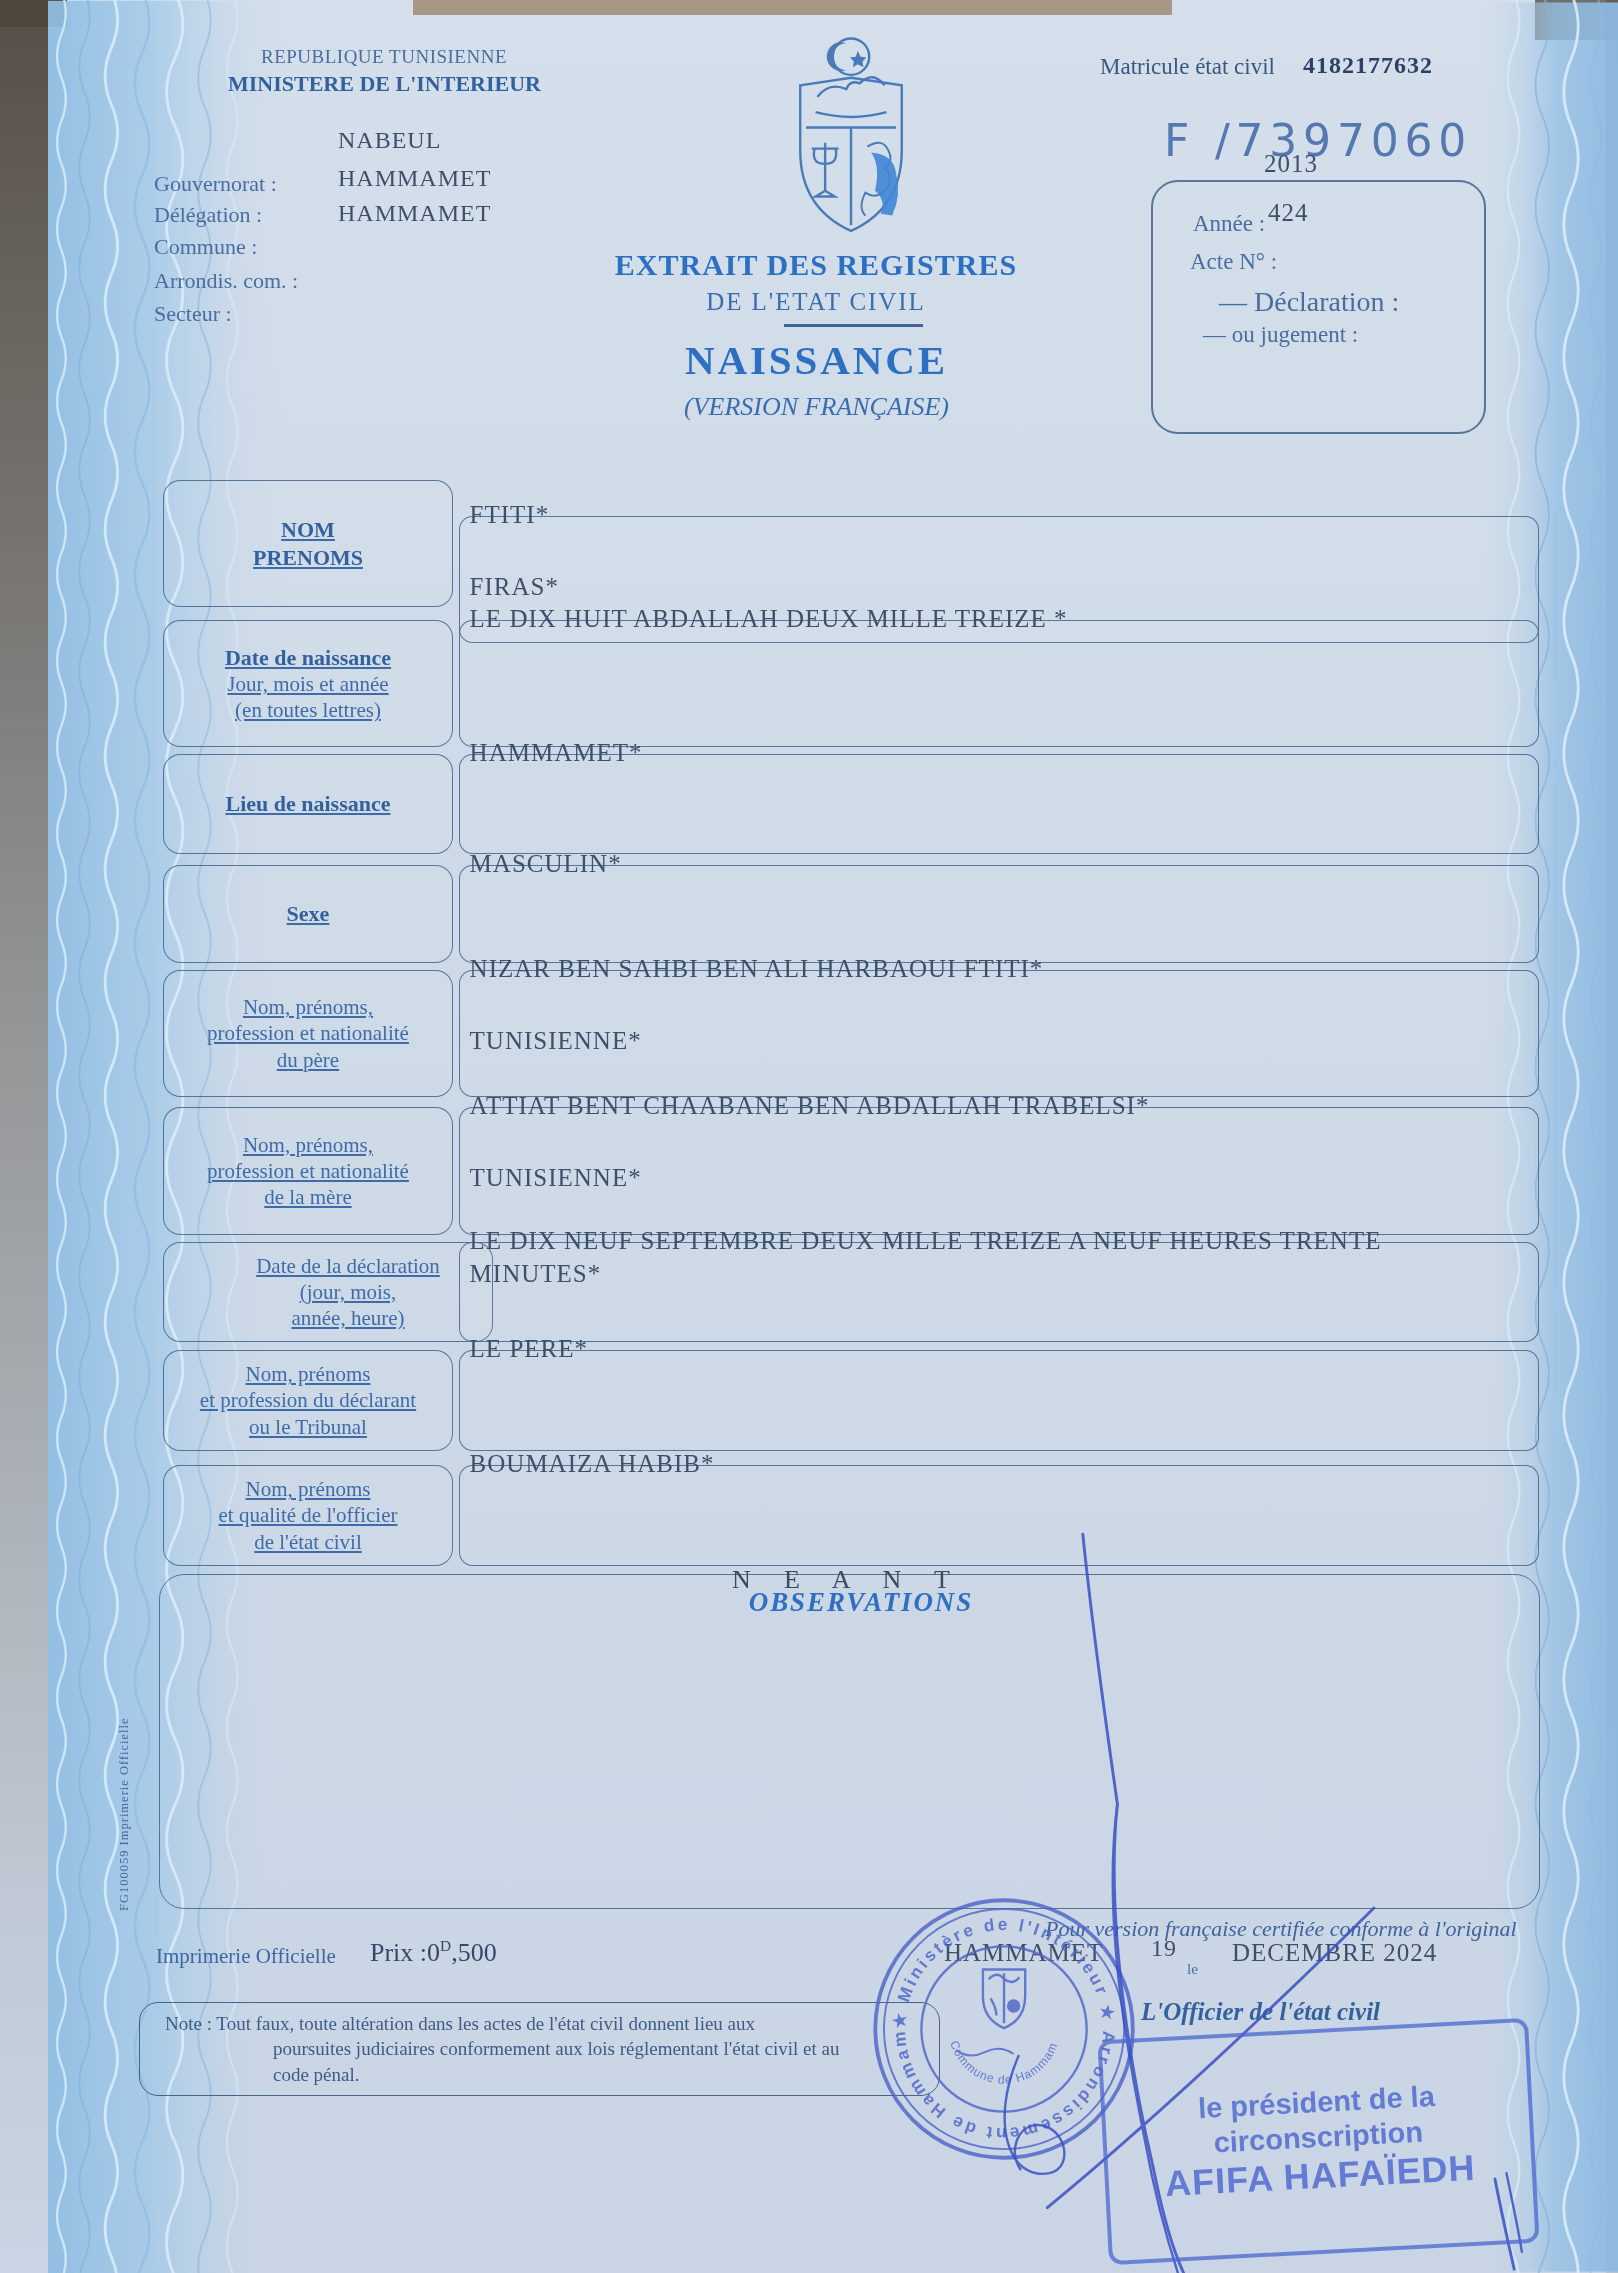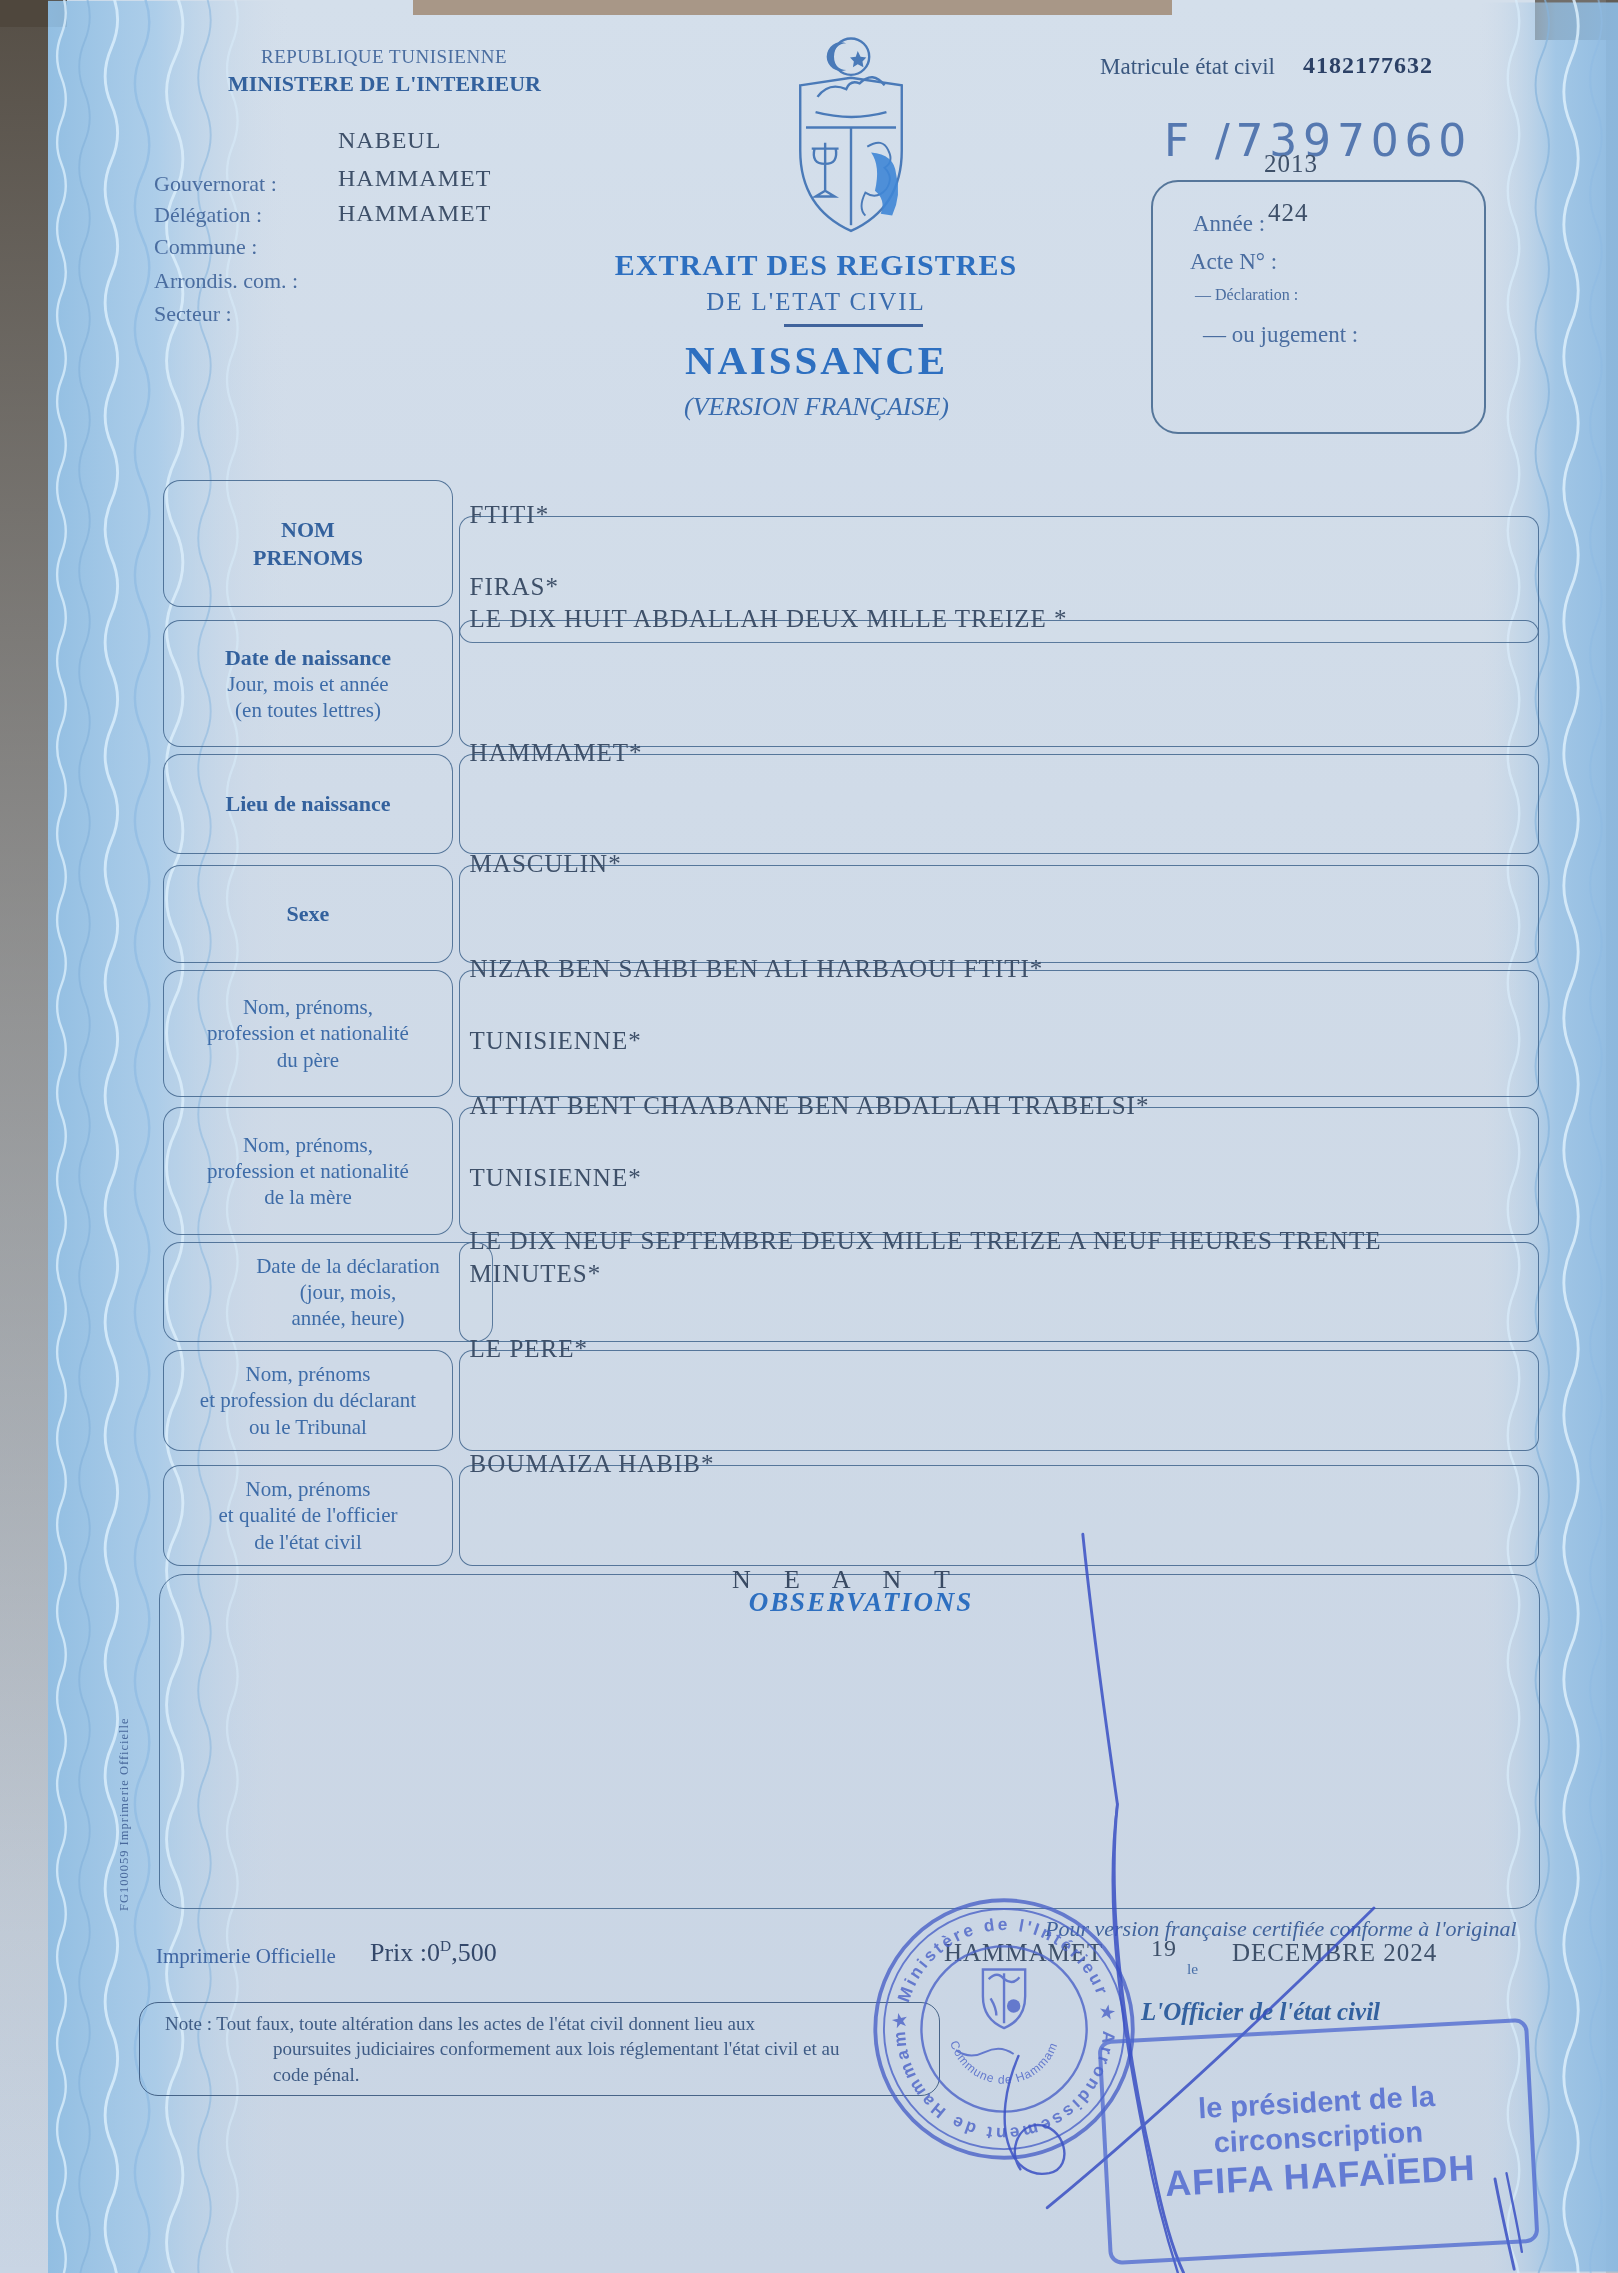--- a/index.html
+++ b/index.html
@@ -5,21 +5,21 @@
   html,body{margin:0;padding:0;background:#8e867c;}
   .page{position:relative;width:1619px;height:2274px;overflow:hidden;
         background:linear-gradient(180deg,#d4dfeb 0%,#cfdae8 35%,#c9d5e4 100%);
         font-family:"Liberation Serif",serif;}
   .abs{position:absolute;}
   .typed{font-family:"Liberation Serif",serif;color:#3e5069;font-size:25px;
          letter-spacing:1px;white-space:nowrap;}
   .plabel{font-family:"Liberation Serif",serif;color:#4a6da0;font-size:22px;white-space:nowrap;}
   .lblbox{border:1.9px solid rgba(64,100,140,.85);border-radius:17.3px;
           display:flex;flex-direction:column;align-items:center;justify-content:center;
-          text-align:center;color:#3e6ca8;font-size:21px;line-height:1.24;background:rgba(255,255,255,.04);}
+          text-align:center;color:#3e6ca8;font-size:21px;line-height:1.24;background:rgba(255,255,255,.04);text-decoration:underline;}
   .lblbox .bld{font-weight:bold;font-size:22px;color:#33619d;}
   .valbox{border:1.9px solid rgba(64,100,140,.85);border-radius:13.4px;background:rgba(255,255,255,.03);}
   .vtop{position:absolute;top:-16.3px;left:9.6px;}
   .vmid{position:absolute;top:56px;left:9.6px;}
   .vline2{position:absolute;top:17.3px;left:9.6px;}
   .ttl{color:#2d6fc0;font-weight:bold;}
   .z2{z-index:2;} .z6{z-index:6;pointer-events:none;}
   .rectstamp{border:4.8px solid rgba(75,102,207,.85);border-radius:13.4px;color:rgba(75,102,207,.92);
              text-align:center;transform:rotate(-3deg);z-index:7;
              display:flex;flex-direction:column;justify-content:center;gap:1.9px;
@@ -105,21 +105,21 @@
 
   <div class="abs z2" style="left:1100px;top:54px;font-size:23px;color:#3a577f;">Matricule état civil</div>
   <div class="abs z2" style="left:1303px;top:52px;font-size:24px;font-weight:bold;color:#2c4166;letter-spacing:1px;">4182177632</div>
   <div class="abs z2" style="left:1164px;top:115px;font-family:'DejaVu Sans',sans-serif;font-size:44px;color:#5578b0;letter-spacing:5.8px;">F /7397060</div>
   <div class="abs typed z2" style="left:1264px;top:150px;">2013</div>
 
   <div class="abs z2" style="left:1151px;top:180px;width:331px;height:250px;border:2.4px solid rgba(64,100,140,.85);border-radius:27px;">
     <div class="abs plabel" style="left:40px;top:29px;font-size:23px;">Année :</div>
     <div class="abs typed" style="left:115px;top:17.3px;">424</div>
     <div class="abs plabel" style="left:37px;top:67px;font-size:23px;">Acte N° :</div>
-    <div class="abs plabel" style="left:42px;top:104px;font-size:16px;">— Déclaration :</div>
+    <div class="abs plabel" style="left:66px;top:104px;font-size:28px;">— Déclaration :</div>
     <div class="abs plabel" style="left:50px;top:140px;font-size:23px;">— ou jugement :</div>
   </div>
 
   <div class="abs ttl z2" style="left:576px;top:248px;width:480px;text-align:center;font-size:30px;letter-spacing:1px;">EXTRAIT DES REGISTRES</div>
   <div class="abs z2" style="left:576px;top:288px;width:480px;text-align:center;font-size:25px;letter-spacing:1.9px;color:#3a6cae;">DE L'ETAT CIVIL</div>
   <div class="abs z2" style="left:784px;top:324px;width:139px;height:2.9px;background:#40639c;"></div>
   <div class="abs ttl z2" style="left:605px;top:336px;width:423px;text-align:center;font-size:41px;letter-spacing:2.9px;">NAISSANCE</div>
   <div class="abs it z2" style="left:605px;top:392px;width:423px;text-align:center;font-size:26px;color:#3a6cae;">(VERSION FRANÇAISE)</div>
 
   <div id="rows" class="abs z2" style="left:0;top:0;">

